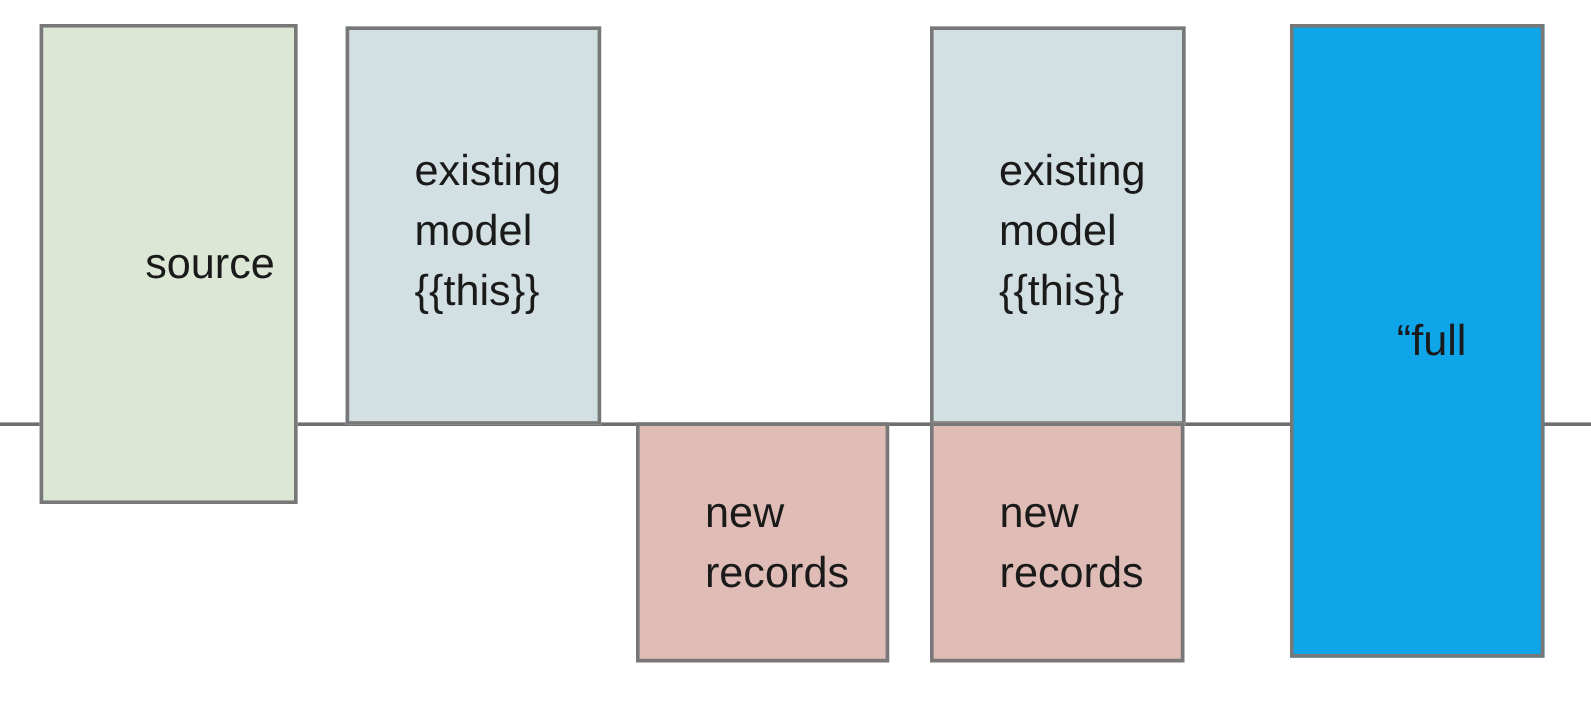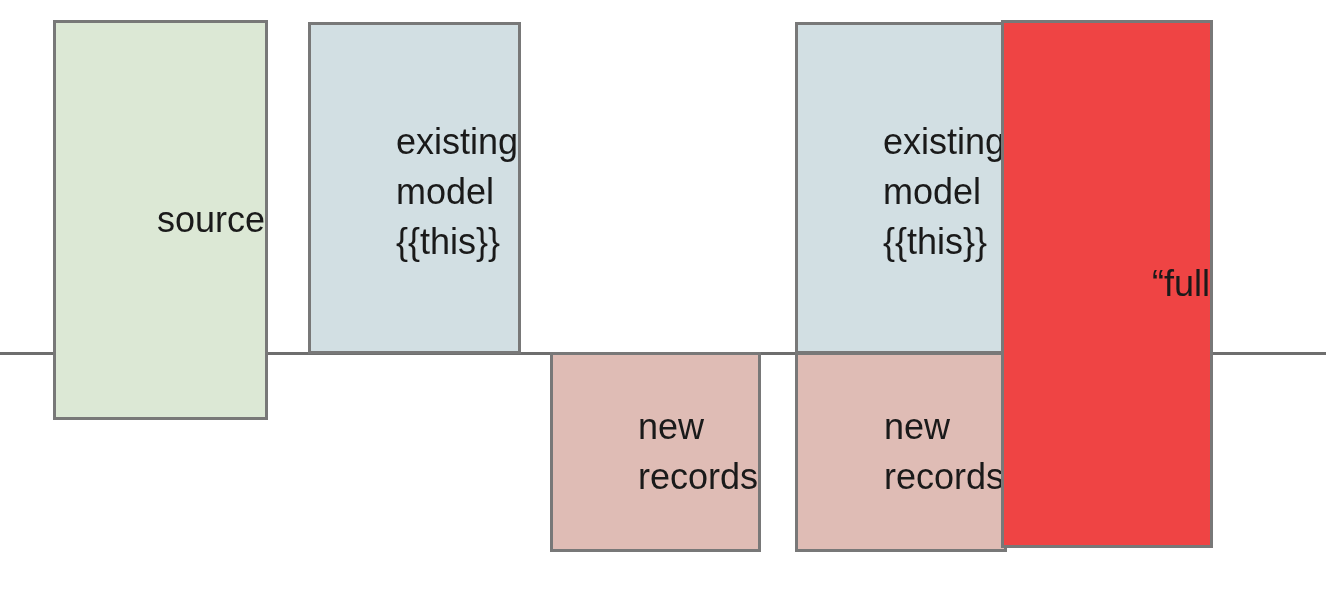--- a/index.html
+++ b/index.html
@@ -27,22 +27,21 @@
     z-index: 1;
   }
   .box {
     position: absolute;
     box-sizing: border-box;
     border: 3px solid #787878;
     z-index: 2;
     display: flex;
     flex-direction: column;
     justify-content: center;
-    align-items: flex-end;
-    margin-left: 20px;
+    align-items: center;
   }
   .box .label {
     font-size: 36px;
     line-height: 50px;
     color: #1a1a1a;
     white-space: pre;
     padding-left: 24px;
     letter-spacing: 0px;
   }
   
@@ -80,25 +79,25 @@
   }
   #box-existing-model-2 .label { padding-top: 92px; }
   #box-new-records-2 {
     left: 775px;
     top: 352px;
     width: 212px;
     height: 200px;
     background: #dfbcb5;
   }
   #box-full-refresh {
-    left: 981px;
+    left: 1075px;
     top: 20px;
     width: 212px;
     height: 528px;
-    background: #ef4444;
+    background: #0ea5e9;
   }
 </style>
 </head>
 <body>
 
 <div id="canvas">
 
   <div class="baseline"></div>
 
   <div class="box" id="box-source">

